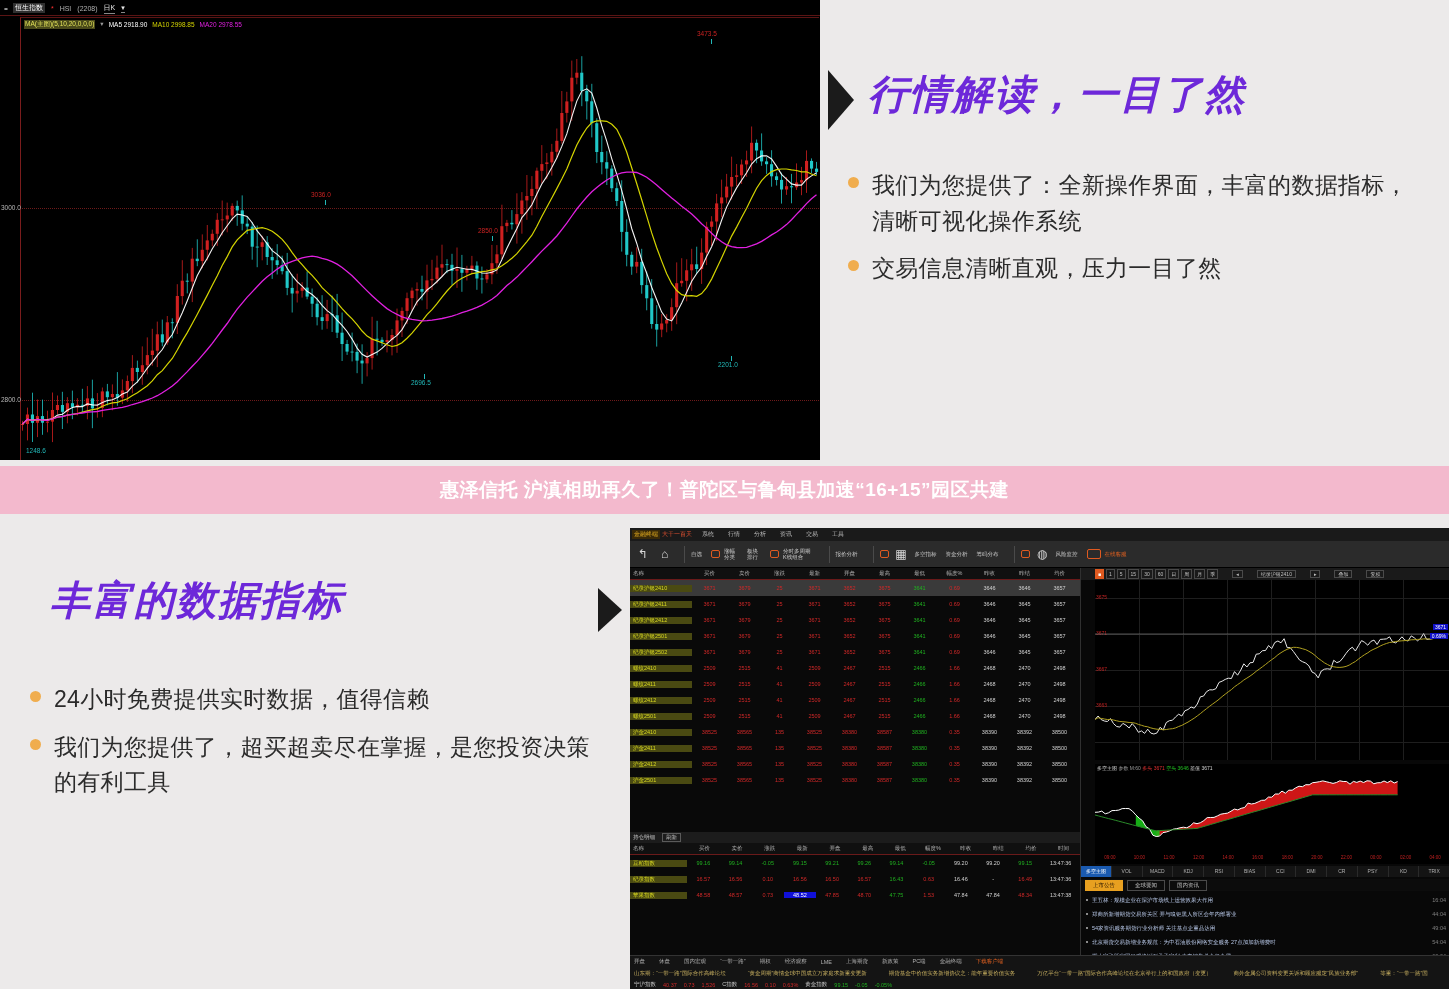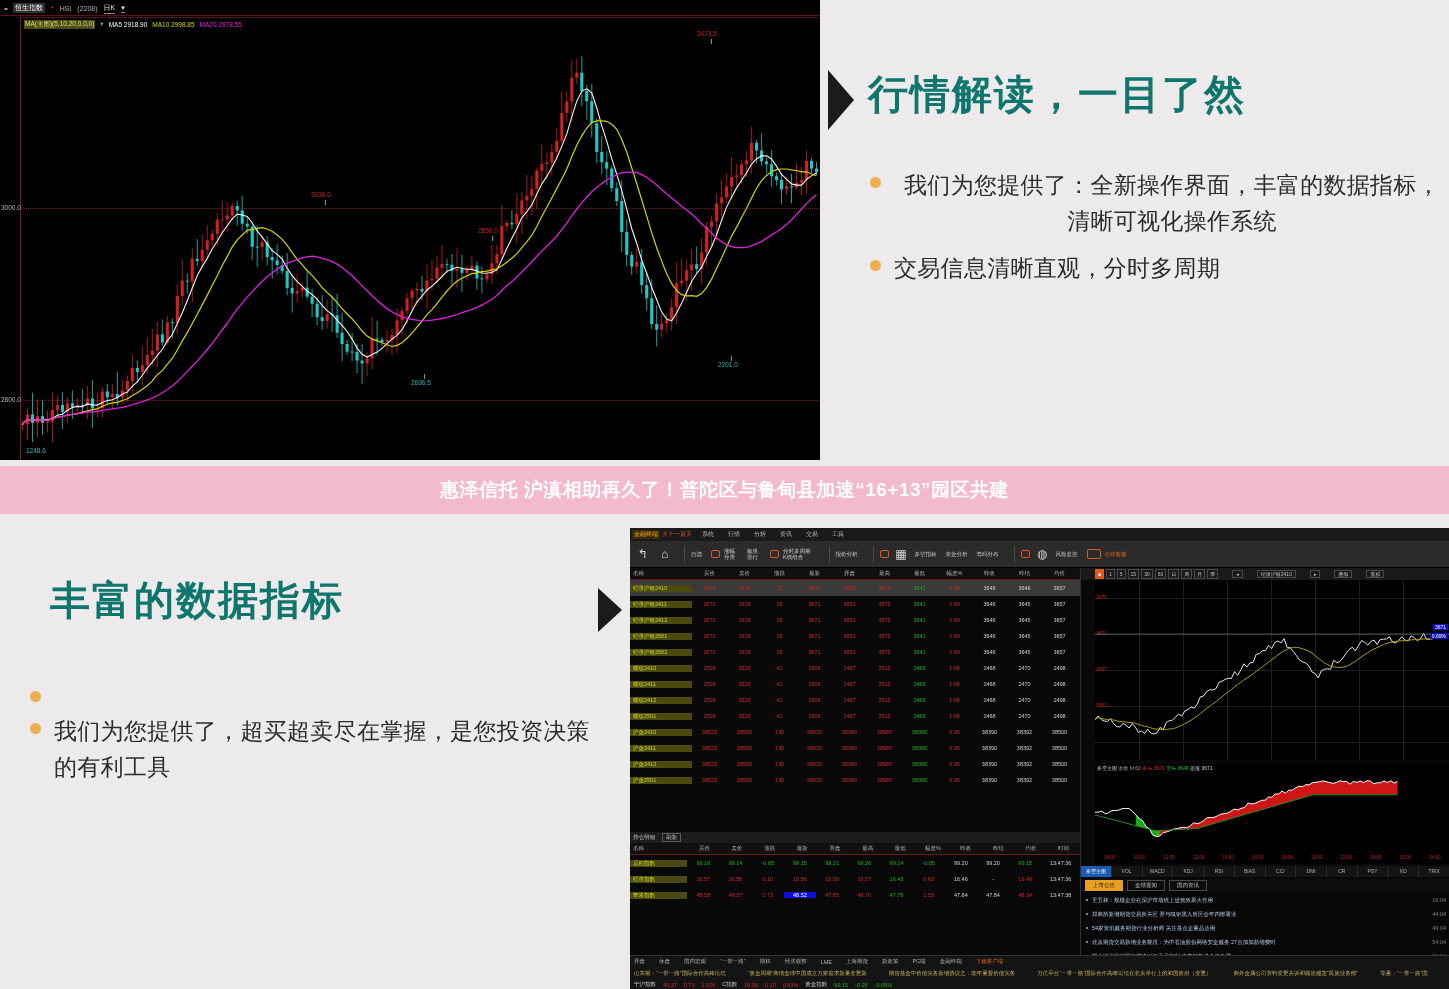--- a/index.html
+++ b/index.html
@@ -36,24 +36,24 @@
   .pt-red { color:#cc2222; }
   .pt-cyan { color:#22b8b8; }
   .pt-tick { position:absolute; width:1px; height:5px; z-index:7; }
 
   .chart-svg { position:absolute; left:20px; top:17px; z-index:4; }
 
   
   .top-text { position:absolute; left:840px; top:0; width:609px; height:470px; }
   .pointer-left { position:absolute; left:828px; top:70px; width:0; height:0;
       border-top:30px solid transparent; border-bottom:30px solid transparent; border-left:26px solid #1b1b1b; }
-  .heading-blue { color:#0f766e; font-size:40px; font-weight:bold; letter-spacing:2px; line-height:1.1; }
+  .heading-blue { color:#6d28d9; font-size:40px; font-weight:bold; letter-spacing:2px; line-height:1.1;font-style:italic; }
   .h-top { position:absolute; left:28px; top:72px; }
 
-  .bullets { position:absolute; left:30px; top:168px; width:580px;text-align:center; }
+  .bullets { position:absolute; left:8px; top:168px; width:580px; }
   .bullet-row { display:flex; align-items:flex-start; margin-bottom:12px; }
   .bullet-dot { width:11px; height:11px; border-radius:50%; background:#f0ad4e; flex:0 0 auto; margin-top:9px; margin-right:13px; }
   .bullet-text { font-size:23px; color:#2b2b2b; line-height:1.55; letter-spacing:0.3px; }
 
   
   .banner { position:absolute; left:0; top:466px; width:1449px; height:48px;
       background:#f3b9cd; display:flex; align-items:center; justify-content:center; }
   .banner-text { color:#ffffff; font-size:19px; font-weight:bold; letter-spacing:0.5px; }
 
   
@@ -516,38 +516,39 @@
 
   <div class="top-text">
     <div class="heading-blue h-top">行情解读，一目了然</div>
     <div class="bullets">
       <div class="bullet-row">
         <div class="bullet-dot"></div>
         <div class="bullet-text">我们为您提供了：全新操作界面，丰富的数据指标，清晰可视化操作系统</div>
       </div>
       <div class="bullet-row">
         <div class="bullet-dot"></div>
-        <div class="bullet-text">交易信息清晰直观，分时多周期</div>
+        <div class="bullet-text">交易信息清晰直观，压力一目了然</div>
       </div>
     </div>
   </div>
 </div>
 
 <div class="banner">
-  <span class="banner-text">惠泽信托 沪滇相助再久了！普陀区与鲁甸县加速“16+13”园区共建</span>
+  <span class="banner-text">惠泽信托 沪滇相助再久了！普陀区与鲁甸县加速“16+15”园区共建</span>
 </div>
 
 <div class="bottom-section"></div>
 
 <div class="heading-blue h-bottom">丰富的数据指标</div>
 <div class="pointer-left2"></div>
 
 <div class="bullets2">
   <div class="bullet-row">
     <div class="bullet-dot"></div>
+    <div class="bullet-text">24小时免费提供实时数据，值得信赖</div>
   </div>
   <div class="bullet-row">
     <div class="bullet-dot"></div>
     <div class="bullet-text">我们为您提供了，超买超卖尽在掌握，是您投资决策的有利工具</div>
   </div>
 </div>
 
 <div class="terminal">
 
   <div class="term-menubar">

